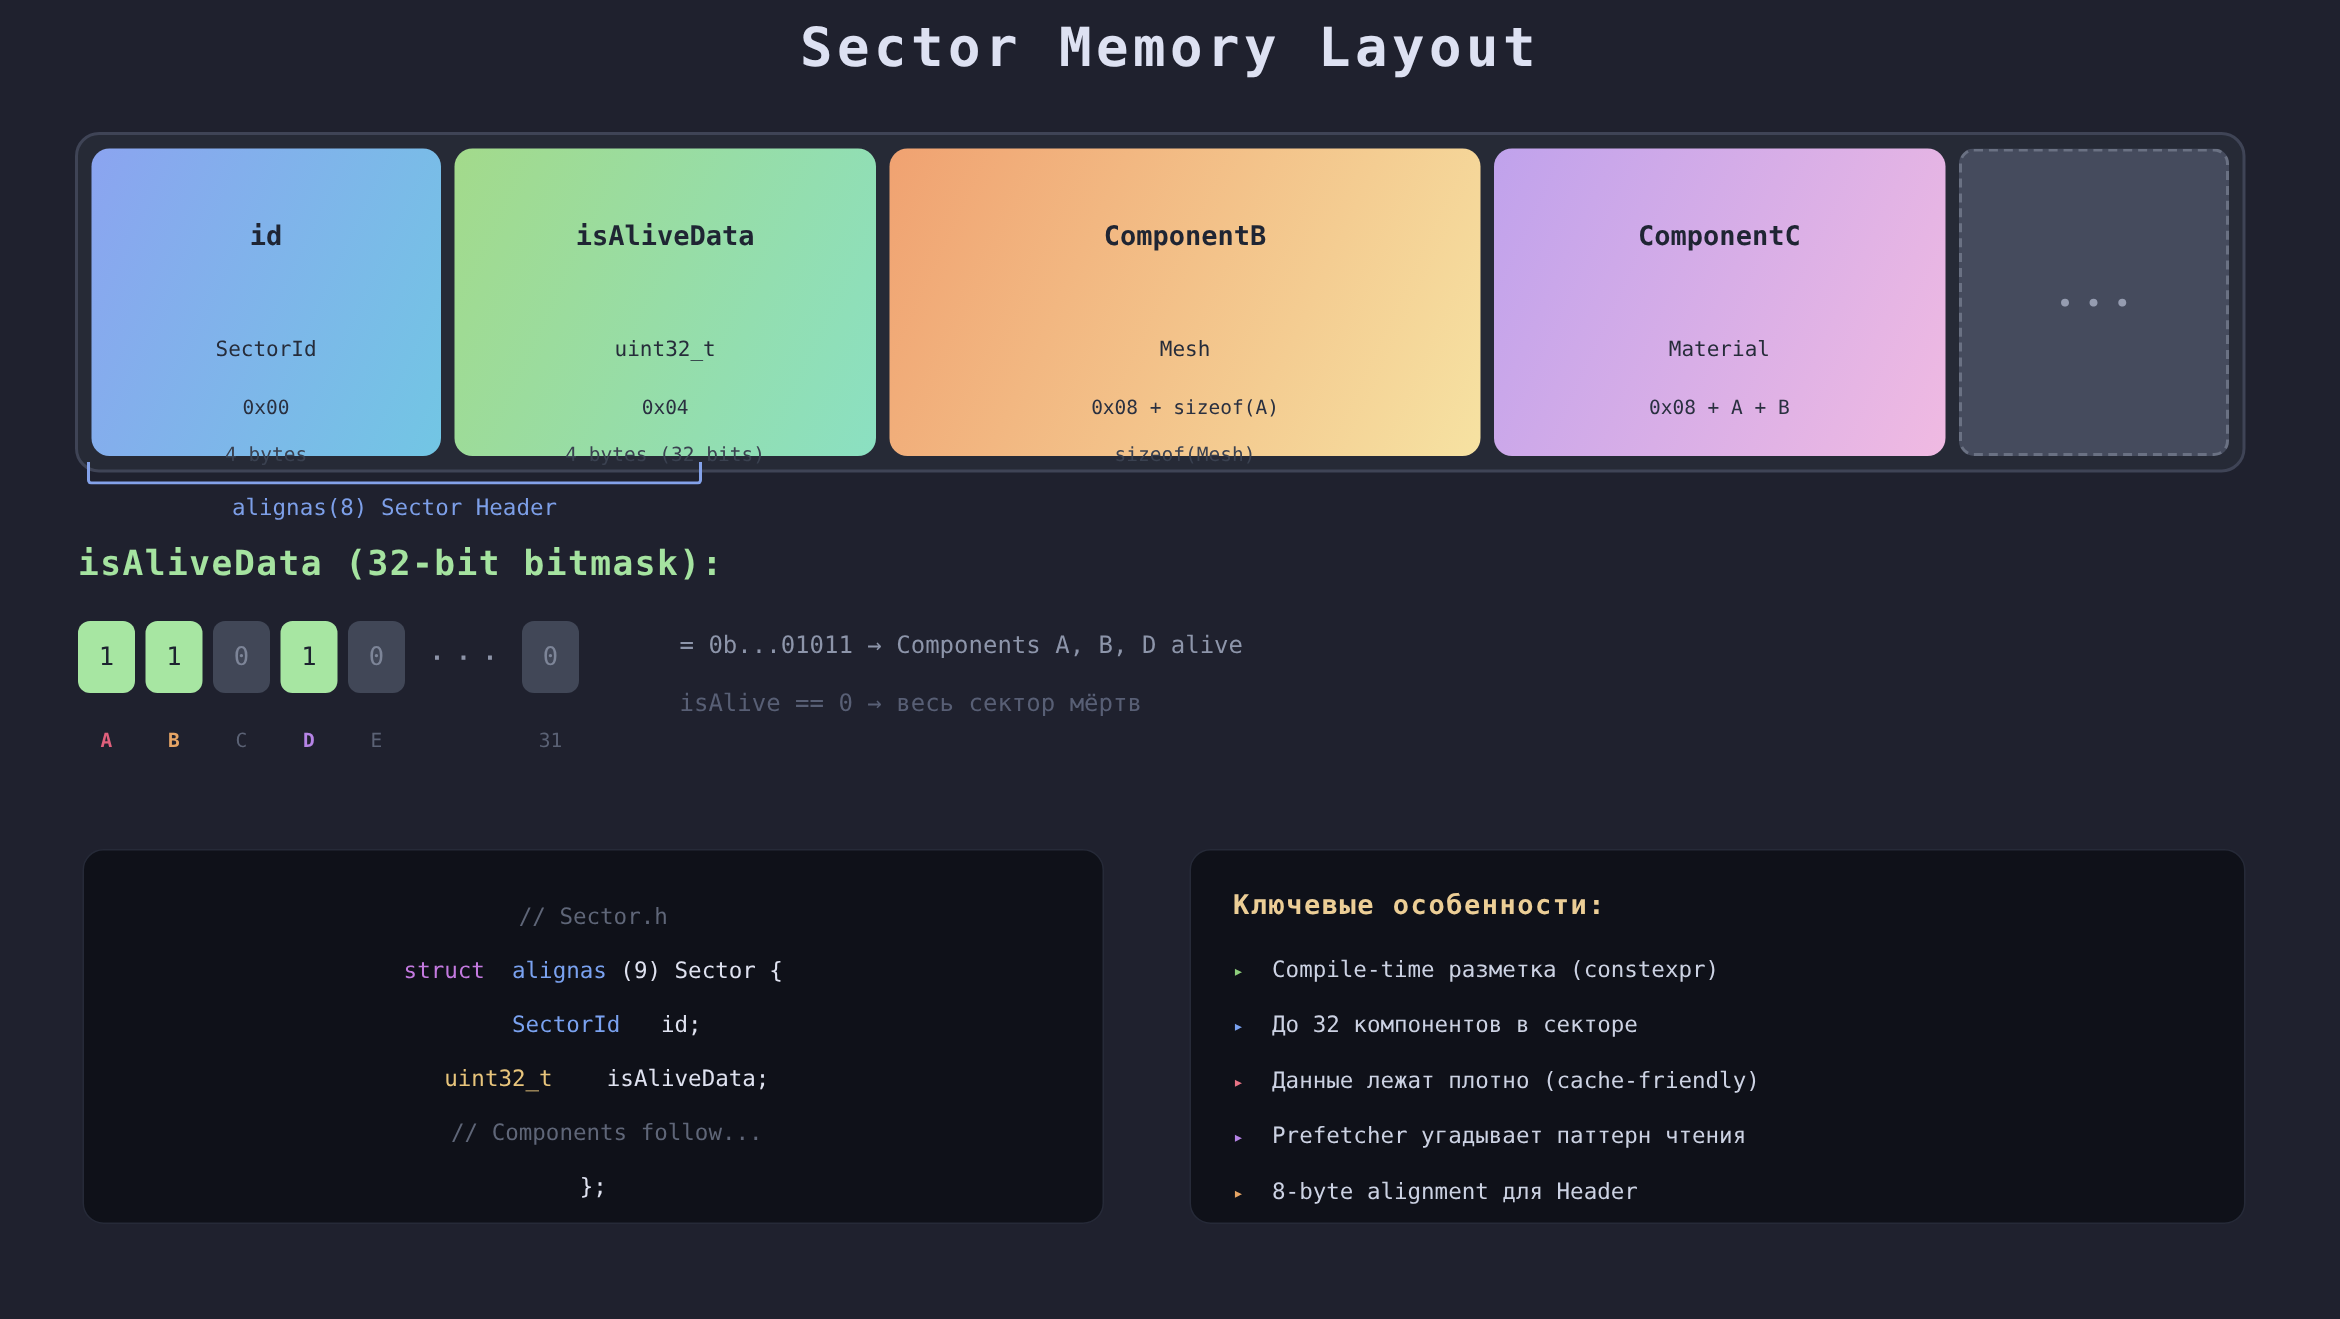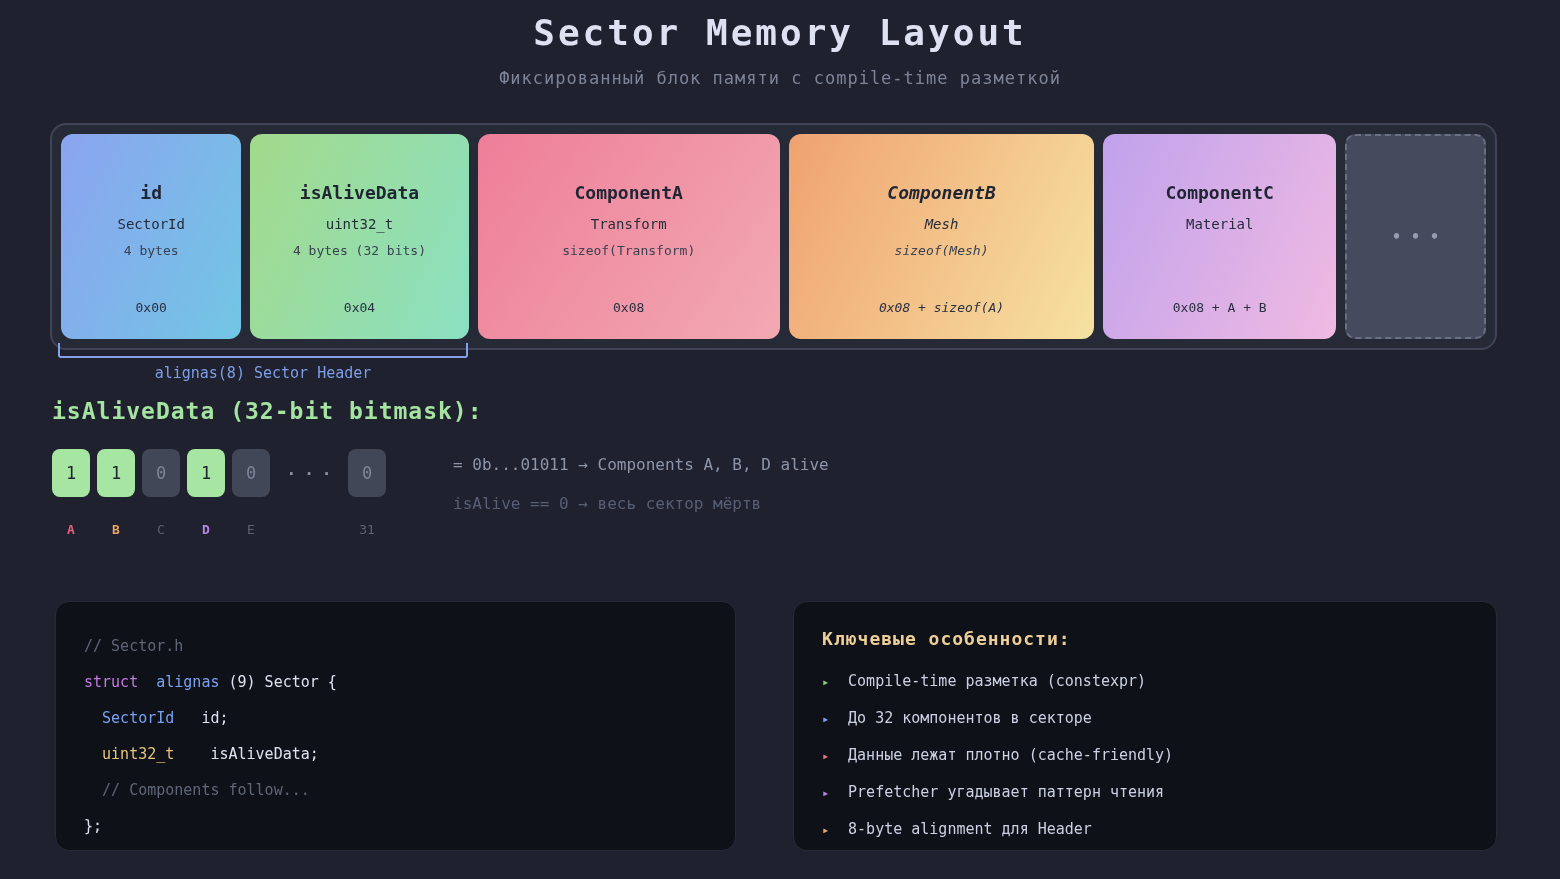--- a/index.html
+++ b/index.html
@@ -33,25 +33,26 @@
     gap: 9px;
     height: 227px;
   }
   .mem-block {
     position: relative;
     border-radius: 12px;
     height: 100%;
     display: flex; flex-direction: column; align-items: center;
     padding-top: 48px;
     color: #1f2533;
+    gap: 44px;
   }
   .b0 { flex: 182 0 0; background: linear-gradient(115deg, #8ba4f0, #72c6e4); }
   .b1 { flex: 220 0 0; background: linear-gradient(115deg, #a3da8b, #8be0c2); align-items: center; }
   .b2 { flex: 305 0 0; background: linear-gradient(125deg, #ee7e99, #f2a9b2); }
-  .b3 { flex: 308 0 0; background: linear-gradient(115deg, #f0a271, #f6e2a2); font-style: italic; }
+  .b3 { flex: 308 0 0; background: linear-gradient(115deg, #f0a271, #f6e2a2); }
   .b4 { flex: 235 0 0; background: linear-gradient(115deg, #c0a2ec, #f0bae2); align-items: center; }
   .b-more {
     flex: 138 0 0;
     background: #454b5d;
     border: 2px dashed #6a7183;
     border-radius: 10px;
     display: flex; align-items: center; justify-content: center;
     padding-top: 0;
   }
   .mb-name { font-size: 18px; font-weight: bold; line-height: 22px; }
@@ -113,21 +114,21 @@
 
   
   .panels { display: flex; gap: 57px; margin: 64px 63px 0 55px; }
   .panel {
     background: #0f1119;
     border: 1px solid #262a38;
     border-radius: 14px;
     height: 250px;
     padding: 26px 28px;
   }
-  .code-panel { flex: 680 0 0; }
+  .code-panel { flex: 680 0 0; text-align: center; }
   .features-panel { flex: 705 0 0; }
 
   .code-line { white-space: pre; font-size: 15px; line-height: 36px; color: #dfe2f0; }
   .tok-comment { color: #5f6678; }
   .tok-keyword { color: #c47ae0; }
   .tok-type    { color: #7aa2f0; }
   .tok-num     { color: #e8c57c; }
   .tok-plain   { color: #dfe2f0; }
 
   .features-title { font-size: 18px; font-weight: bold; color: #ecce96; letter-spacing: 1px; }
@@ -143,41 +144,34 @@
   .fm-3 { color: #b684e6; }
   .fm-4 { color: #e6a565; }
 </style>
 </head>
 <body>
 
 <div class="page">
 
   <div class="hdr">
     <h1>Sector Memory Layout</h1>
-    <div class="sub">Фиксированный блок памяти с compile-time разметкой</div>
   </div>
 
   <div class="mem-container">
     <div class="mem-block b0">
       <div class="mb-name">id</div>
       <div class="mb-type">SectorId</div>
       <div class="mb-size">4 bytes</div>
       <div class="mb-offset">0x00</div>
     </div>
     <div class="mem-block b1">
       <div class="mb-name">isAliveData</div>
       <div class="mb-type">uint32_t</div>
       <div class="mb-size">4 bytes (32 bits)</div>
       <div class="mb-offset">0x04</div>
-    </div>
-    <div class="mem-block b2">
-      <div class="mb-name">ComponentA</div>
-      <div class="mb-type">Transform</div>
-      <div class="mb-size">sizeof(Transform)</div>
-      <div class="mb-offset">0x08</div>
     </div>
     <div class="mem-block b3">
       <div class="mb-name">ComponentB</div>
       <div class="mb-type">Mesh</div>
       <div class="mb-size">sizeof(Mesh)</div>
       <div class="mb-offset">0x08 + sizeof(A)</div>
     </div>
     <div class="mem-block b4">
       <div class="mb-name">ComponentC</div>
       <div class="mb-type">Material</div>

